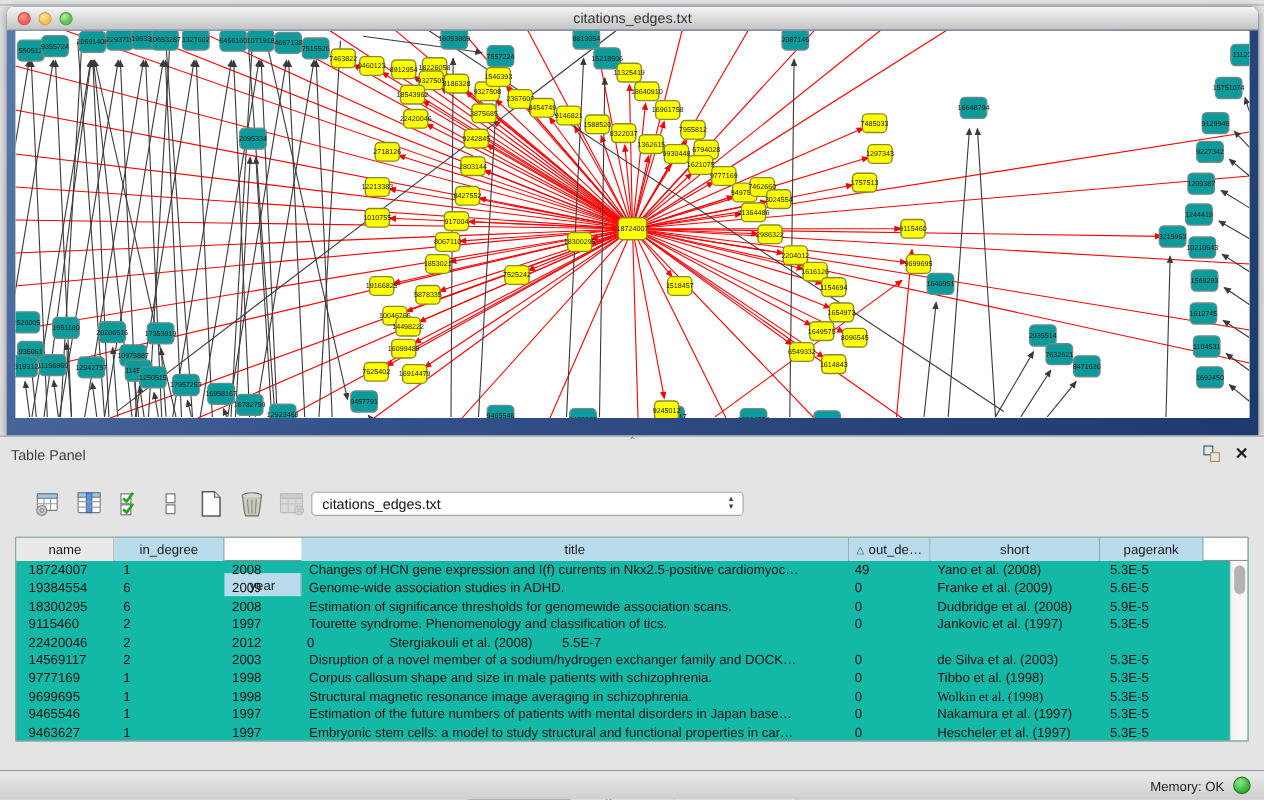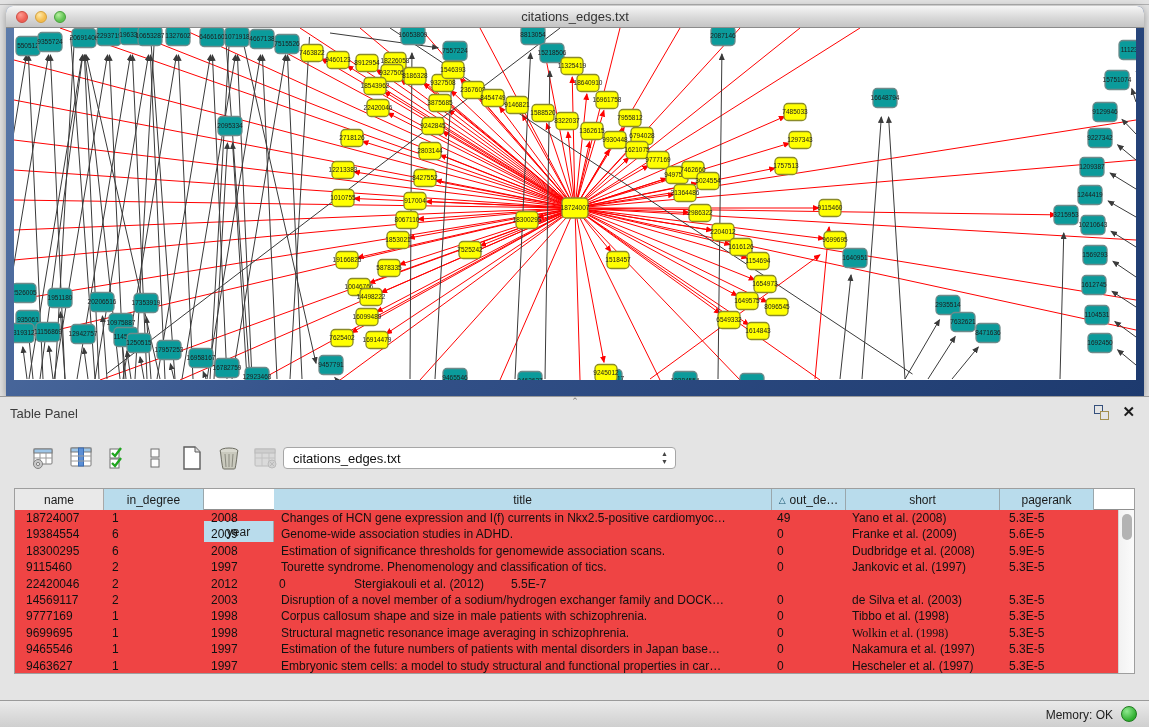--- a/index.html
+++ b/index.html
@@ -41,21 +41,21 @@
   .toolbar { position:absolute; left:30px; top:44px; height:34px; display:flex; align-items:center; gap:9px; }
   .tbtn { width:28px; height:28px; display:flex; align-items:center; justify-content:center; }
   .tbtn svg { display:block; }
   .fx { font-family:"DejaVu Serif", serif; font-style:italic; font-weight:bold; font-size:15px; color:#111; }
   .net-select { position:absolute; left:283px; top:50px; width:393px; height:22px;
     background:#ffffff; border:1px solid #a6a6a6; border-radius:4px;
     font-size:13px; color:#111; display:flex; align-items:center; padding-left:9px; }
   .net-select .arrows { position:absolute; right:7px; top:2px; font-size:7px; line-height:8px; color:#444; text-align:center;}
 
   .dtable { position:absolute; left:14px; top:91px; width:1121px; height:186px;
-    background:#ef4444; border:1px solid #9e9e9e; }
+    background:#14b8a6; border:1px solid #9e9e9e; }
   .dhead { display:flex; height:21px; border-bottom:1px solid #8f8f8f; background:#fff; }
   .hcell { height:21px; font-size:12px; color:#1a1a1a; display:flex; align-items:center; justify-content:center;
     border-right:1px solid #9aa7ac; background:#b9dcec; overflow:hidden; white-space:nowrap; }
   .hcell.gray { background:#e9e9e9; border-right:1px solid #a8a8a8; }
   .hcell .tri { font-size:9px; margin-right:4px; color:#16536e; }
   .dbody { position:absolute; left:0; top:21px; right:16px; bottom:0; overflow:hidden; }
   .drow { display:flex; height:16.4px; line-height:16.4px; }
   .dcell { font-size:12px; color:#111; white-space:nowrap; overflow:hidden; flex:none; }
   .vscroll { position:absolute; right:0; top:21px; width:16px; bottom:0;
     background:linear-gradient(90deg,#f2f2f2,#fbfbfb); border-left:1px solid #d5d5d5; }
@@ -897,21 +897,21 @@
           <div class="dcell" style="width: 498px; padding-left: 7px;">Tourette syndrome. Phenomenology and classification of tics.</div>
           <div class="dcell" style="width: 74px; padding-left: 5px;">0</div>
           <div class="dcell" style="width: 154px; padding-left: 6px;">Jankovic et al. (1997)</div>
           <div class="dcell" style="width: 94px; padding-left: 9px;">5.3E-5</div>
         </div>
         <div class="drow">
           <div class="dcell" style="width: 89px; padding-left: 11px;">22420046</div>
           <div class="dcell" style="width: 100px; padding-left: 8px;">2</div>
           <div class="dcell" style="width: 70px; padding-left: 7px;">2012</div>
           <div class="dcell" style="width: 74px; padding-left: 5px;">0</div>
-          <div class="dcell" style="width: 154px; padding-left: 6px;">Stergiakouli et al. (2012)</div>
+          <div class="dcell" style="width: 154px; padding-left: 6px;">Stergiakouli et al. (2008)</div>
           <div class="dcell" style="width: 94px; padding-left: 9px;">5.5E-7</div>
         </div>
         <div class="drow">
           <div class="dcell" style="width: 89px; padding-left: 11px;">14569117</div>
           <div class="dcell" style="width: 100px; padding-left: 8px;">2</div>
           <div class="dcell" style="width: 70px; padding-left: 7px;">2003</div>
           <div class="dcell" style="width: 498px; padding-left: 7px;">Disruption of a novel member of a sodium/hydrogen exchanger family and DOCK…</div>
           <div class="dcell" style="width: 74px; padding-left: 5px;">0</div>
           <div class="dcell" style="width: 154px; padding-left: 6px;">de Silva et al. (2003)</div>
           <div class="dcell" style="width: 94px; padding-left: 9px;">5.3E-5</div>

